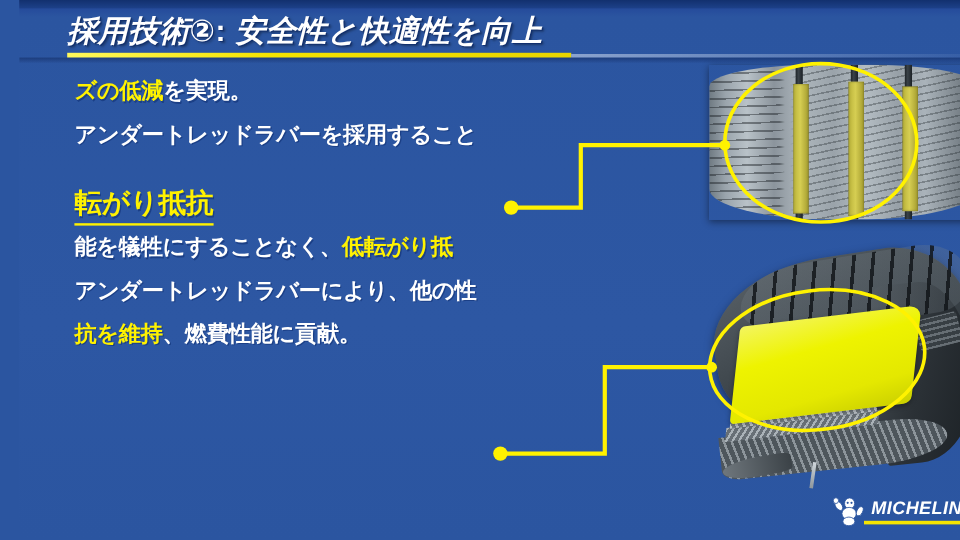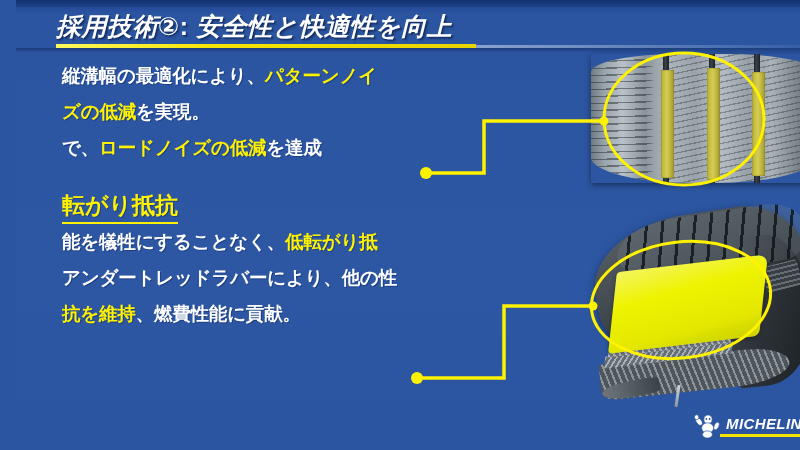--- a/index.html
+++ b/index.html
@@ -180,27 +180,24 @@
   </div>
   <div class="title-rule"></div>
   <div class="title-rule-fade"></div>
   <div class="header-shadow"></div>
 
   <div class="col">
 
     <div>
 
       <div class="para">
-        <span>縦溝幅の最適化により、</span><span class="hl">パターンノイ</span>
-      </div>
-      <div class="para">
         <span class="hl">ズの低減</span><span>を実現。</span>
       </div>
       <div class="para">
-        <span>で、</span><span class="hl">ロードノイズの低減</span><span>を達成</span>
+        <span>アンダートレッドラバーを採用すること</span>
       </div>
     </div>
 
     <div class="gap"></div>
 
     <div>
       <div class="sec-head">転がり抵抗</div>
 
       <div class="para">
         <span>能を犠牲にすることなく、</span><span class="hl">低転がり抵</span>

